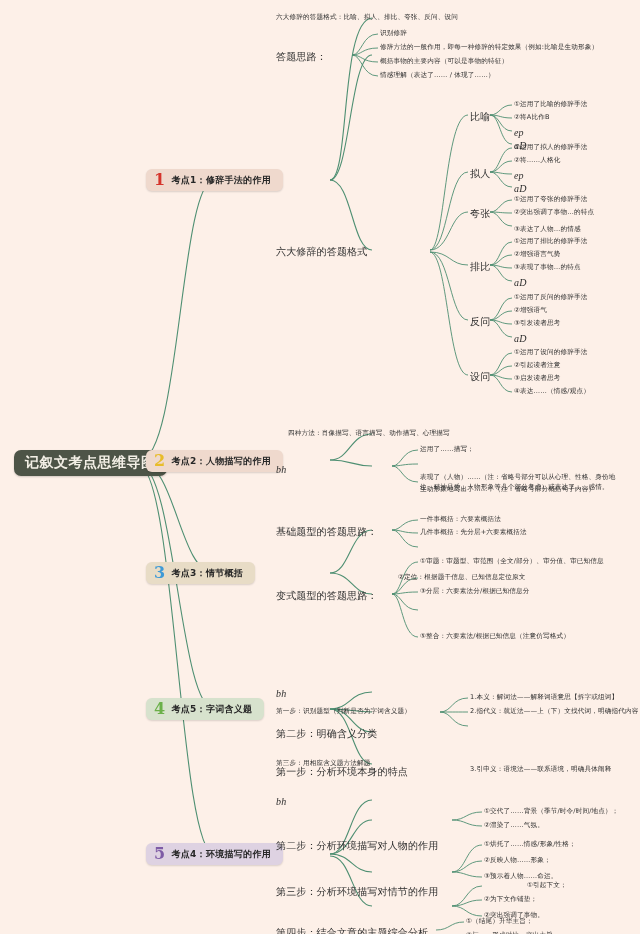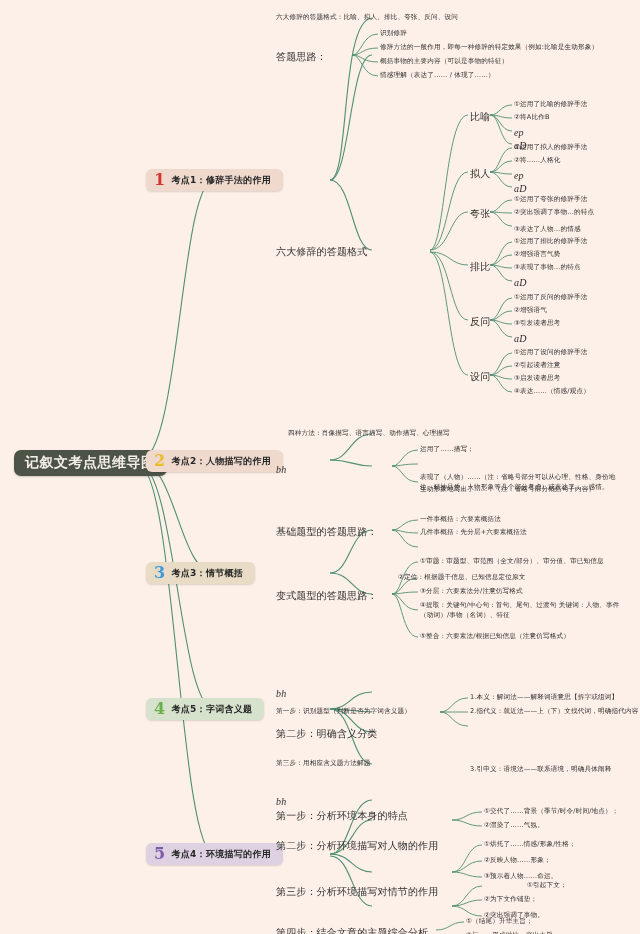--- a/index.html
+++ b/index.html
@@ -261,34 +261,33 @@
   <div class="t" style="left:420px; top:444px;">运用了……描写；</div>
   <div class="t" style="left:420px; top:484px;text-align:right;">生动形象地写出了……；（注：省略号部分概括句子内容）</div>
   <div class="t wrap" style="left:420px; top:472px; width:208px;">表现了（人物）……（注：省略号部分可以从心理、性格、身份地位、精神品质、人物形象等几个部分考虑）或表达了……感情。</div>
 
   <div class="t lbl" style="left:276px; top:524px;">基础题型的答题思路：</div>
   <div class="t" style="left:420px; top:514px;">一件事概括：六要素概括法</div>
   <div class="t" style="left:420px; top:527px;">几件事概括：先分层+六要素概括法</div>
   <div class="t lbl" style="left:276px; top:588px;">变式题型的答题思路：</div>
   <div class="t" style="left:420px; top:556px;">①审题：审题型、审范围（全文/部分）、审分值、审已知信息</div>
   <div class="t" style="left:398px; top:572px;">②定位：根据题干信息、已知信息定位原文</div>
-  <div class="t" style="left:420px; top:586px;">③分层：六要素法分/注意仿写格式</div>
-  <div class="t wrap" style="left:420px; top:600px; width:208px;">④提取：关键句/中心句：首句、尾句、过渡句 关键词：人物、事件（动词）/事物（名词）、特征</div>
+  <div class="t" style="left:420px; top:586px;">③分层：六要素法分/根据已知信息分</div>
   <div class="t" style="left:420px; top:631px;">⑤整合：六要素法/根据已知信息（注意仿写格式）</div>
 
   <div class="t mono" style="left:276px; top:686px;">bh</div>
   <div class="t" style="left:276px; top:706px;">第一步：识别题型（判断是否为字词含义题）</div>
   <div class="t lbl" style="left:276px; top:726px;">第二步：明确含义分类</div>
   <div class="t" style="left:470px; top:692px;">1.本义：解词法——解释词语意思【拆字或组词】</div>
   <div class="t" style="left:470px; top:706px;">2.指代义：就近法——上（下）文找代词，明确指代内容</div>
   <div class="t" style="left:470px; top:720px;margin-top:44px;">3.引申义：语境法——联系语境，明确具体阐释</div>
   <div class="t" style="left:276px; top:758px;">第三步：用相应含义题方法解题</div>
 
   <div class="t mono" style="left:276px; top:794px;">bh</div>
-  <div class="t lbl" style="left:276px; top:808px;">第一步：分析环境本身的特点</div>
+  <div class="t lbl" style="left:276px; top:764px;">第一步：分析环境本身的特点</div>
   <div class="t" style="left:484px; top:806px;">①交代了……背景（季节/时令/时间/地点）；</div>
   <div class="t" style="left:484px; top:820px;">②渲染了……气氛。</div>
   <div class="t lbl" style="left:276px; top:838px;">第二步：分析环境描写对人物的作用</div>
   <div class="t" style="left:484px; top:839px;">①烘托了……情感/形象/性格；</div>
   <div class="t" style="left:484px; top:855px;">②反映人物……形象；</div>
   <div class="t" style="left:484px; top:871px;text-align:center;">③预示着人物……命运。</div>
   <div class="t lbl" style="left:276px; top:884px;">第三步：分析环境描写对情节的作用</div>
   <div class="t" style="left:484px; top:880px;margin-left:43px;">①引起下文；</div>
   <div class="t" style="left:484px; top:894px;">②为下文作铺垫；</div>
   <div class="t" style="left:484px; top:910px;">②突出强调了事物。</div>

